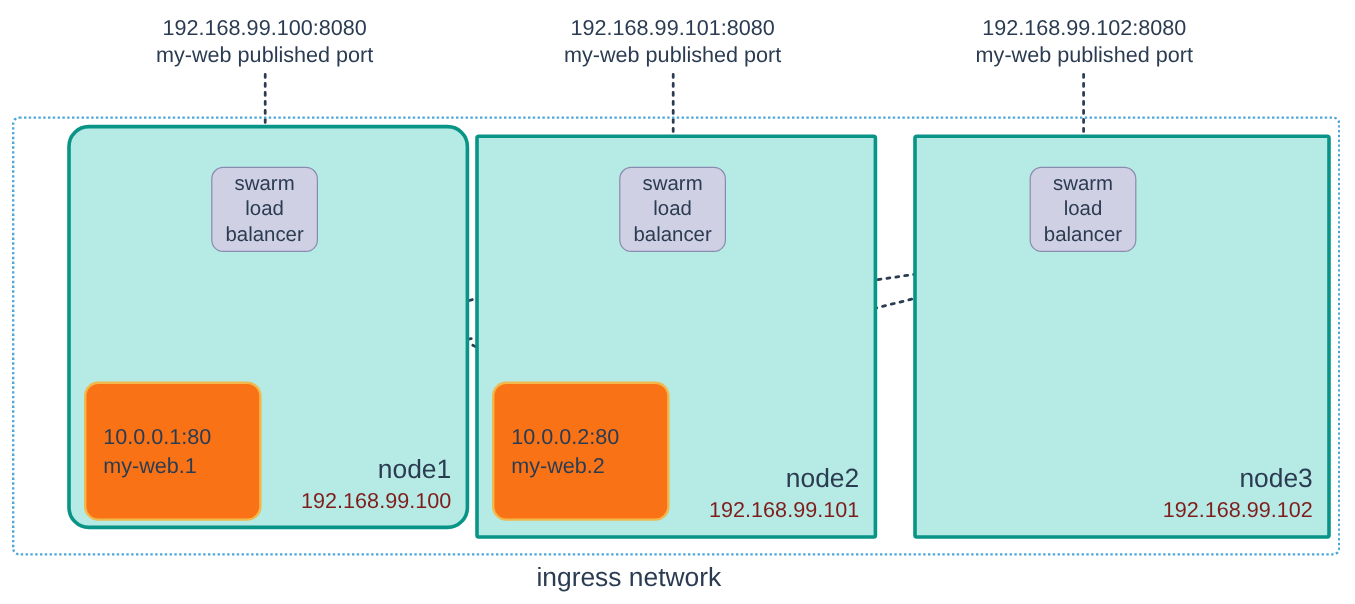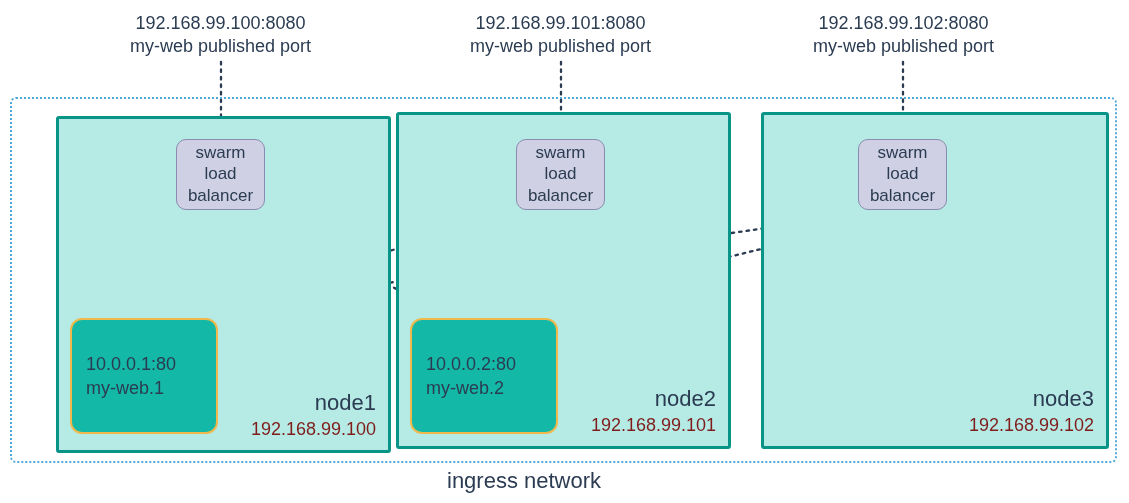--- a/index.html
+++ b/index.html
@@ -59,21 +59,21 @@
     color: #2b3c52;
     font-size: 17px;
     line-height: 1.25;
     display: flex;
     align-items: flex-start;
     justify-content: center;
     padding: 2px 6px;
   }
   .task-box {
     position: absolute;
-    background: #14b8a6;
+    background: #f97316;
     border: 2px solid #f1b94c;
     border-radius: 12px;
     color: #2b3c52;
     font-size: 18px;
     line-height: 1.35;
     display: flex;
     flex-direction: column;
     justify-content: center;
     padding-left: 14px;
   }
@@ -117,21 +117,21 @@
     <div>my-web published port</div>
   </div>
   <div class="ext-label" style="left:813px; top:12px;">
     <div>192.168.99.102:8080</div>
     <div>my-web published port</div>
   </div>
 
   <div class="ingress-box" style="left:10px; top:97px; width:1107px; height:366px;"></div>
   <div class="ingress-caption" style="left:447px; top:468px;">ingress network</div>
 
-  <div class="node-box" style="left:56px; top:116px; width:335px; height:337px;">
+  <div class="node-box" style="left:56px; top:104px; width:335px; height:337px;border-radius:18px;">
     <div class="node-name" style="right:12px; bottom:34px;">node1</div>
     <div class="node-ip" style="right:12px; bottom:10px;">192.168.99.100</div>
   </div>
   <div class="lb-box" style="left:176px; top:139px; width:89px; height:71px;">
     <div>
       <div>swarm</div>
       <div>load</div>
       <div>balancer</div>
     </div>
   </div>

